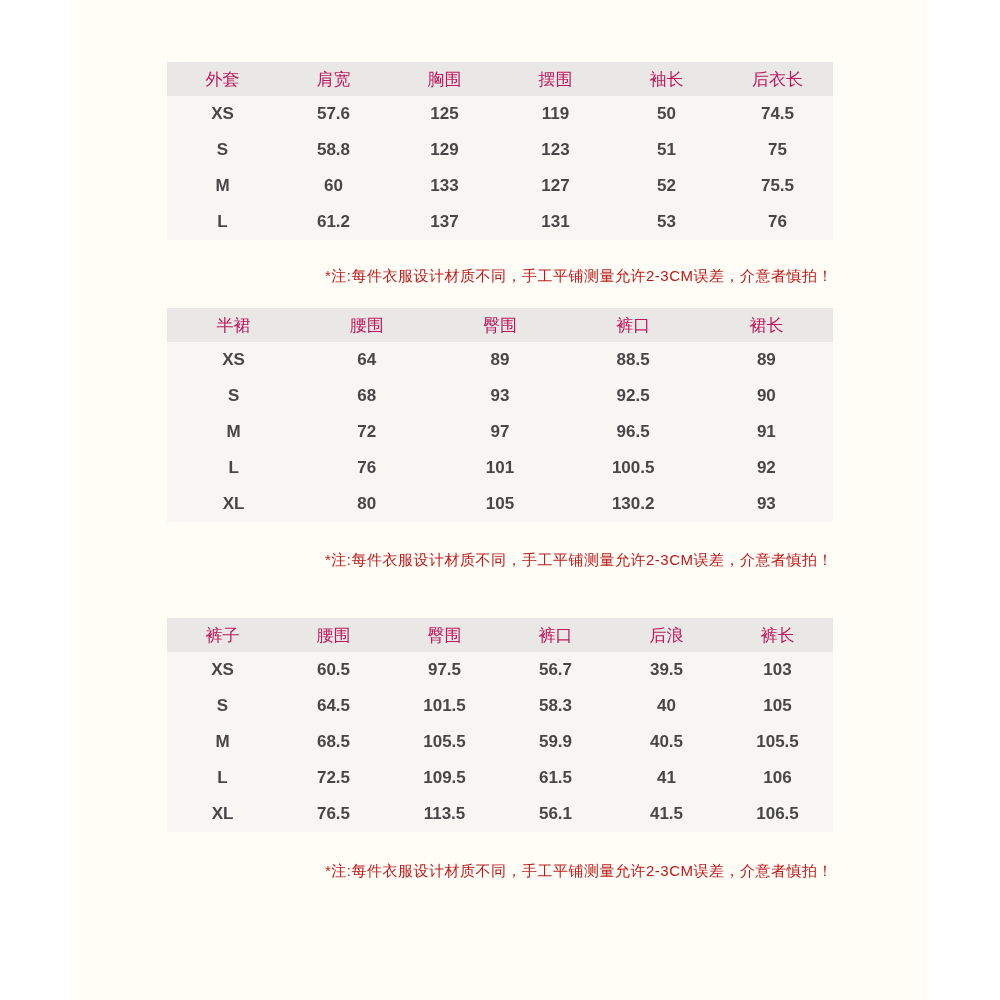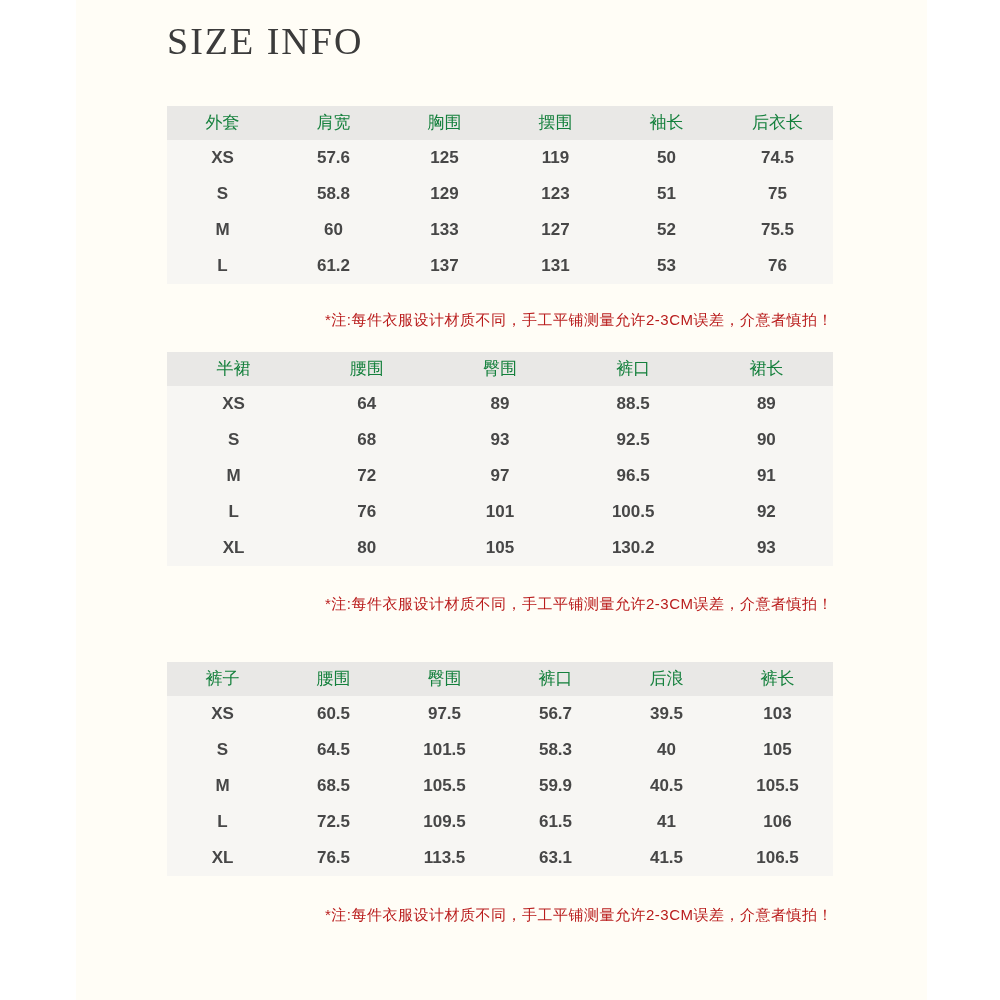--- a/index.html
+++ b/index.html
@@ -46,21 +46,21 @@
   table.size-table {
     width: 666px;
     border-collapse: collapse;
     table-layout: fixed;
   }
   table.size-table thead th {
     background: #e9e8e6;
     height: 34px;
     font-size: 17px;
     font-weight: normal;
-    color: #15803d;
+    color: #be185d;
     text-align: center;
     padding: 0;
   }
   table.size-table tbody {
     background: #f7f6f3;
     font-weight: bold;
   }
   table.size-table tbody td {
     height: 36px;
     text-align: center;
@@ -83,21 +83,20 @@
   .note.n2 { margin-top: 29px; }
   .note.n3 { margin-top: 30px; }
 </style>
 </head>
 <body>
 
 <div class="page">
   <div class="card">
     <div class="content">
 
-      <div class="title-en">SIZE INFO</div>
 
       <table class="size-table t1">
           <thead>
             <tr>
               <th>外套</th>
               <th>肩宽</th>
               <th>胸围</th>
               <th>摆围</th>
               <th>袖长</th>
               <th>后衣长</th>
@@ -231,21 +230,21 @@
               <td>72.5</td>
               <td>109.5</td>
               <td>61.5</td>
               <td>41</td>
               <td>106</td>
             </tr>
             <tr>
               <td>XL</td>
               <td>76.5</td>
               <td>113.5</td>
-              <td>63.1</td>
+              <td>56.1</td>
               <td>41.5</td>
               <td>106.5</td>
             </tr>
           </tbody>
         </table>
       <div class="note n3">*注:每件衣服设计材质不同，手工平铺测量允许2-3CM误差，介意者慎拍！</div>
 
     </div>
   </div>
 </div>

